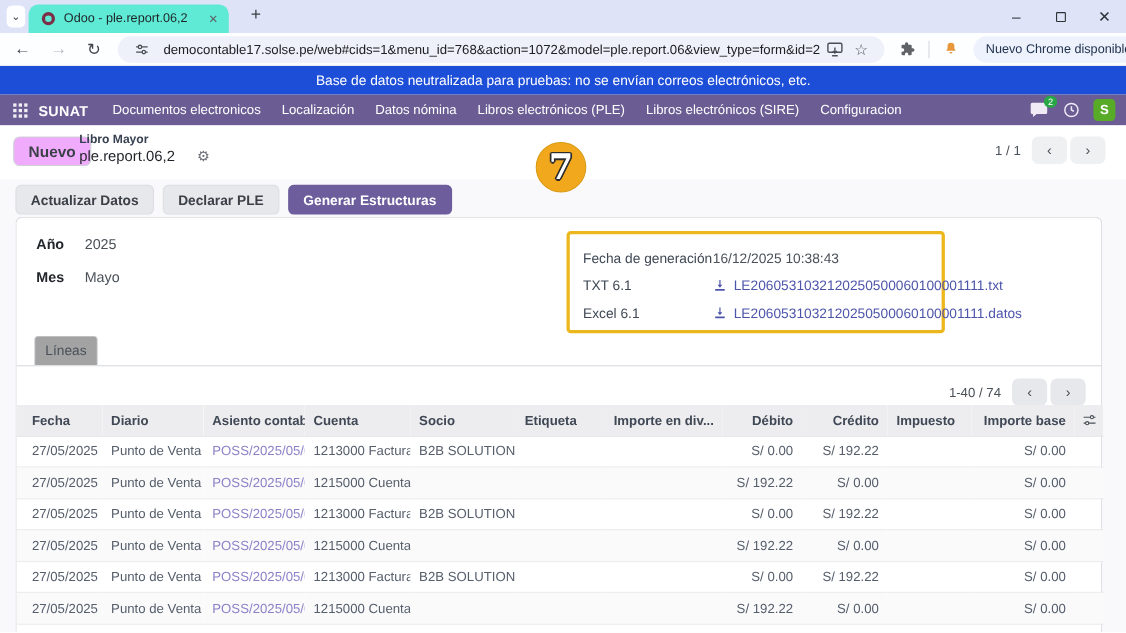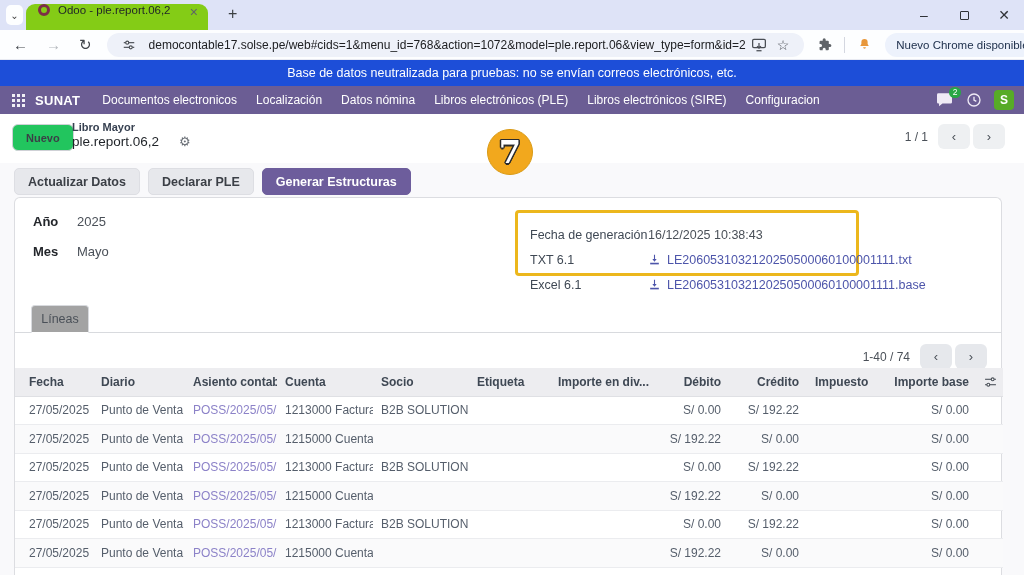--- a/index.html
+++ b/index.html
@@ -2,21 +2,21 @@
 <html><head>
 <meta charset="utf-8">
 <style>
   * { margin:0; padding:0; box-sizing:border-box; }
   html,body { width:1024px; height:575px; overflow:hidden; font-family:"Liberation Sans", sans-serif; background:#fff; }
   .screen { position:relative; width:1024px; height:575px; overflow:hidden; }
 
   
   .tabstrip { position:absolute; top:0; left:0; width:1024px; height:30px; background:#dee3f7; display:flex; align-items:center; }
   .tab-search-btn { width:17px; height:20px; margin-left:6px; background:#fdfeff; border-radius:5px; display:flex; align-items:center; justify-content:center; font-size:10px; color:#444; }
-  .tab { position:absolute; left:26px; top:4px; width:182px; height:26px; background:#84cc16; border-radius:9px 9px 0 0; display:flex; padding:0 8px; }
+  .tab { position:absolute; left:26px; top:4px; width:182px; height:26px; background:#5eead4; border-radius:9px 9px 0 0; display:flex; align-items:center; padding:0 8px; }
   .favicon { width:12px; height:12px; border:3px solid #7d2e47; border-radius:50%; margin:0 8px 0 4px; flex:none; }
   .tab-title { font-size:11.5px; color:#1f2328; white-space:nowrap; overflow:hidden; flex:1; }
   .tab-close { font-size:14px; color:#5f6368; padding:0 2px; margin-left:4px; }
   .new-tab-btn { position:absolute; left:222px; top:5px; font-size:16px; color:#3c4043; padding:0 6px; }
   .win-controls { position:absolute; right:0; top:0; height:30px; display:flex; }
   .win-btn { width:40px; height:30px; display:flex; align-items:center; justify-content:center; color:#2f3237; font-size:14px; }
   .restore-glyph { width:9px; height:9px; border:1px solid #2f3237; border-radius:1px; position:relative; background:#dee3f7; }
   .restore-glyph::before { content:""; position:absolute; left:2px; top:-3px; width:9px; height:9px; border:1px solid #2f3237; border-radius:1px; z-index:-1; }
 
   .toolbar { position:absolute; top:30px; left:0; width:1024px; height:30px; background:#fdfeff; display:flex; align-items:center; border-bottom:1px solid #e8eaf2; }
@@ -37,21 +37,21 @@
   .apps-grid i { width:3px; height:3px; background:rgba(255,255,255,.9); display:block; }
   .brand { font-size:13px; font-weight:700; letter-spacing:.3px; margin-right:22px; }
   .nav-item { font-size:12px; color:#fff; margin-right:19px; white-space:nowrap; }
   .navbar-right { margin-left:auto; display:flex; align-items:center; gap:12px; padding-right:10px; }
   .bubble-wrap { position:relative; width:18px; height:16px; }
   .badge { position:absolute; top:-5px; right:-7px; background:#28a745; color:#fff; font-size:8.5px; border-radius:7px; padding:1px 3.5px; line-height:1; }
   .avatar { width:20px; height:20px; background:#57ab27; color:#fff; border-radius:4px; font-size:12px; font-weight:700; display:flex; align-items:center; justify-content:center; }
 
   
   .control-panel { position:absolute; top:114px; left:0; width:1024px; height:49px; background:#fff; }
-  .btn-new { position:absolute; left:12px; top:10px; height:27px; padding:0 13px; background:#22c55e; border:1px solid #cfd1d6; border-radius:6px; font-size:11px; font-weight:700; color:#3b3f46; display:flex; align-items:center; }
+  .btn-new { position:absolute; left:12px; top:10px; height:27px; padding:0 13px; background:#f0abfc; border:1px solid #cfd1d6; border-radius:6px; font-size:14px; font-weight:700; color:#3b3f46; display:flex; align-items:center; }
   .crumbs { position:absolute; left:72px; top:7px; }
   .crumb-top { font-size:11px; font-weight:700; color:#374151; }
   .crumb-rec { font-size:13.5px; color:#1f2328; display:flex; align-items:flex-start; gap:20px; margin-top:1px; }
   .gear { font-size:13px; color:#6a6f76; }
   .cp-pager { position:absolute; right:19px; top:10px; display:flex; align-items:center; gap:10px; }
   .pager-count { font-size:12px; color:#4a5058; }
   .pager-btns { display:flex; gap:3px; }
   .pager-btn { width:32px; height:25px; background:#eef0f2; border-radius:6px; display:flex; align-items:center; justify-content:center; font-size:13px; color:#4a5058; }
 
   
@@ -59,21 +59,21 @@
   .statusbar { position:absolute; left:14px; top:5px; display:flex; gap:8px; }
   .sb-btn { height:27px; padding:0 13px; border-radius:5px; font-size:12.5px; font-weight:700; display:flex; align-items:center; background:#e7e8ec; color:#3b3f46; border:1px solid #dddee3; }
   .sb-btn.primary { background:#6d5d9c; color:#fff; border-color:#6d5d9c; }
 
   .sheet { position:absolute; left:14px; top:34px; width:988px; height:378px; background:#fff; border:1px solid #dcdde1; border-radius:6px 6px 0 0; border-bottom:none; }
 
   .field-row { position:absolute; left:18px; display:flex; font-size:13px; }
   .field-label { font-weight:700; color:#23262b; width:44px; }
   .field-value { color:#4a5058; }
 
-  .gen-box { position:absolute; left:500px; top:12px; width:344px; height:66px; border:3px solid #ecb71c; border-radius:4px; background:#fff; padding:9px 12px; }
+  .gen-box { position:absolute; left:500px; top:12px; width:344px; height:93px; border:3px solid #ecb71c; border-radius:4px; background:#fff; padding:9px 12px; }
   .gen-row { display:flex; align-items:center; height:25px; font-size:12.5px; }
   .gen-label { width:118px; color:#3f4854; flex:none; }
   .gen-value { color:#4a5058; }
   .file-link { color:#4d55aa; display:flex; align-items:center; gap:6px; }
 
   .nb-tab { position:absolute; left:16px; top:107px; width:58px; height:28px; background:#a3a3a3; border:1px solid #d8dade; border-bottom:1px solid #fff; border-radius:4px 4px 0 0; display:flex; align-items:center; justify-content:center; font-size:12.5px; color:#4a5058; z-index:2; }
   .nb-line { position:absolute; left:0; top:134px; width:100%; height:1px; background:#d8dade; z-index:1; }
   .nb-pager { position:absolute; right:14px; top:146px; display:flex; align-items:center; gap:10px; }
   .nb-pager .pager-btn { background:#e6e8ec; }
 
@@ -257,21 +257,21 @@
             <span>LE2060531032120250500060100001111.txt</span>
           </span>
         </div>
         <div class="gen-row">
           <span class="gen-label">Excel 6.1</span>
           <span class="file-link">
             <svg width="13" height="13" viewBox="0 0 24 24" fill="#4d55aa">
                 <path d="M11 3h2v8h3l-4 5-4-5h3z"></path>
                 <path d="M4 18h16v3H4z"></path>
               </svg>
-            <span>LE2060531032120250500060100001111.base</span>
+            <span>LE2060531032120250500060100001111.datos</span>
           </span>
         </div>
       </div>
 
       <div class="nb-tab">Líneas</div>
       <div class="nb-line"></div>
       <div class="nb-pager">
         <span class="pager-count">1-40 / 74</span>
         <div class="pager-btns">
           <div class="pager-btn">‹</div>

